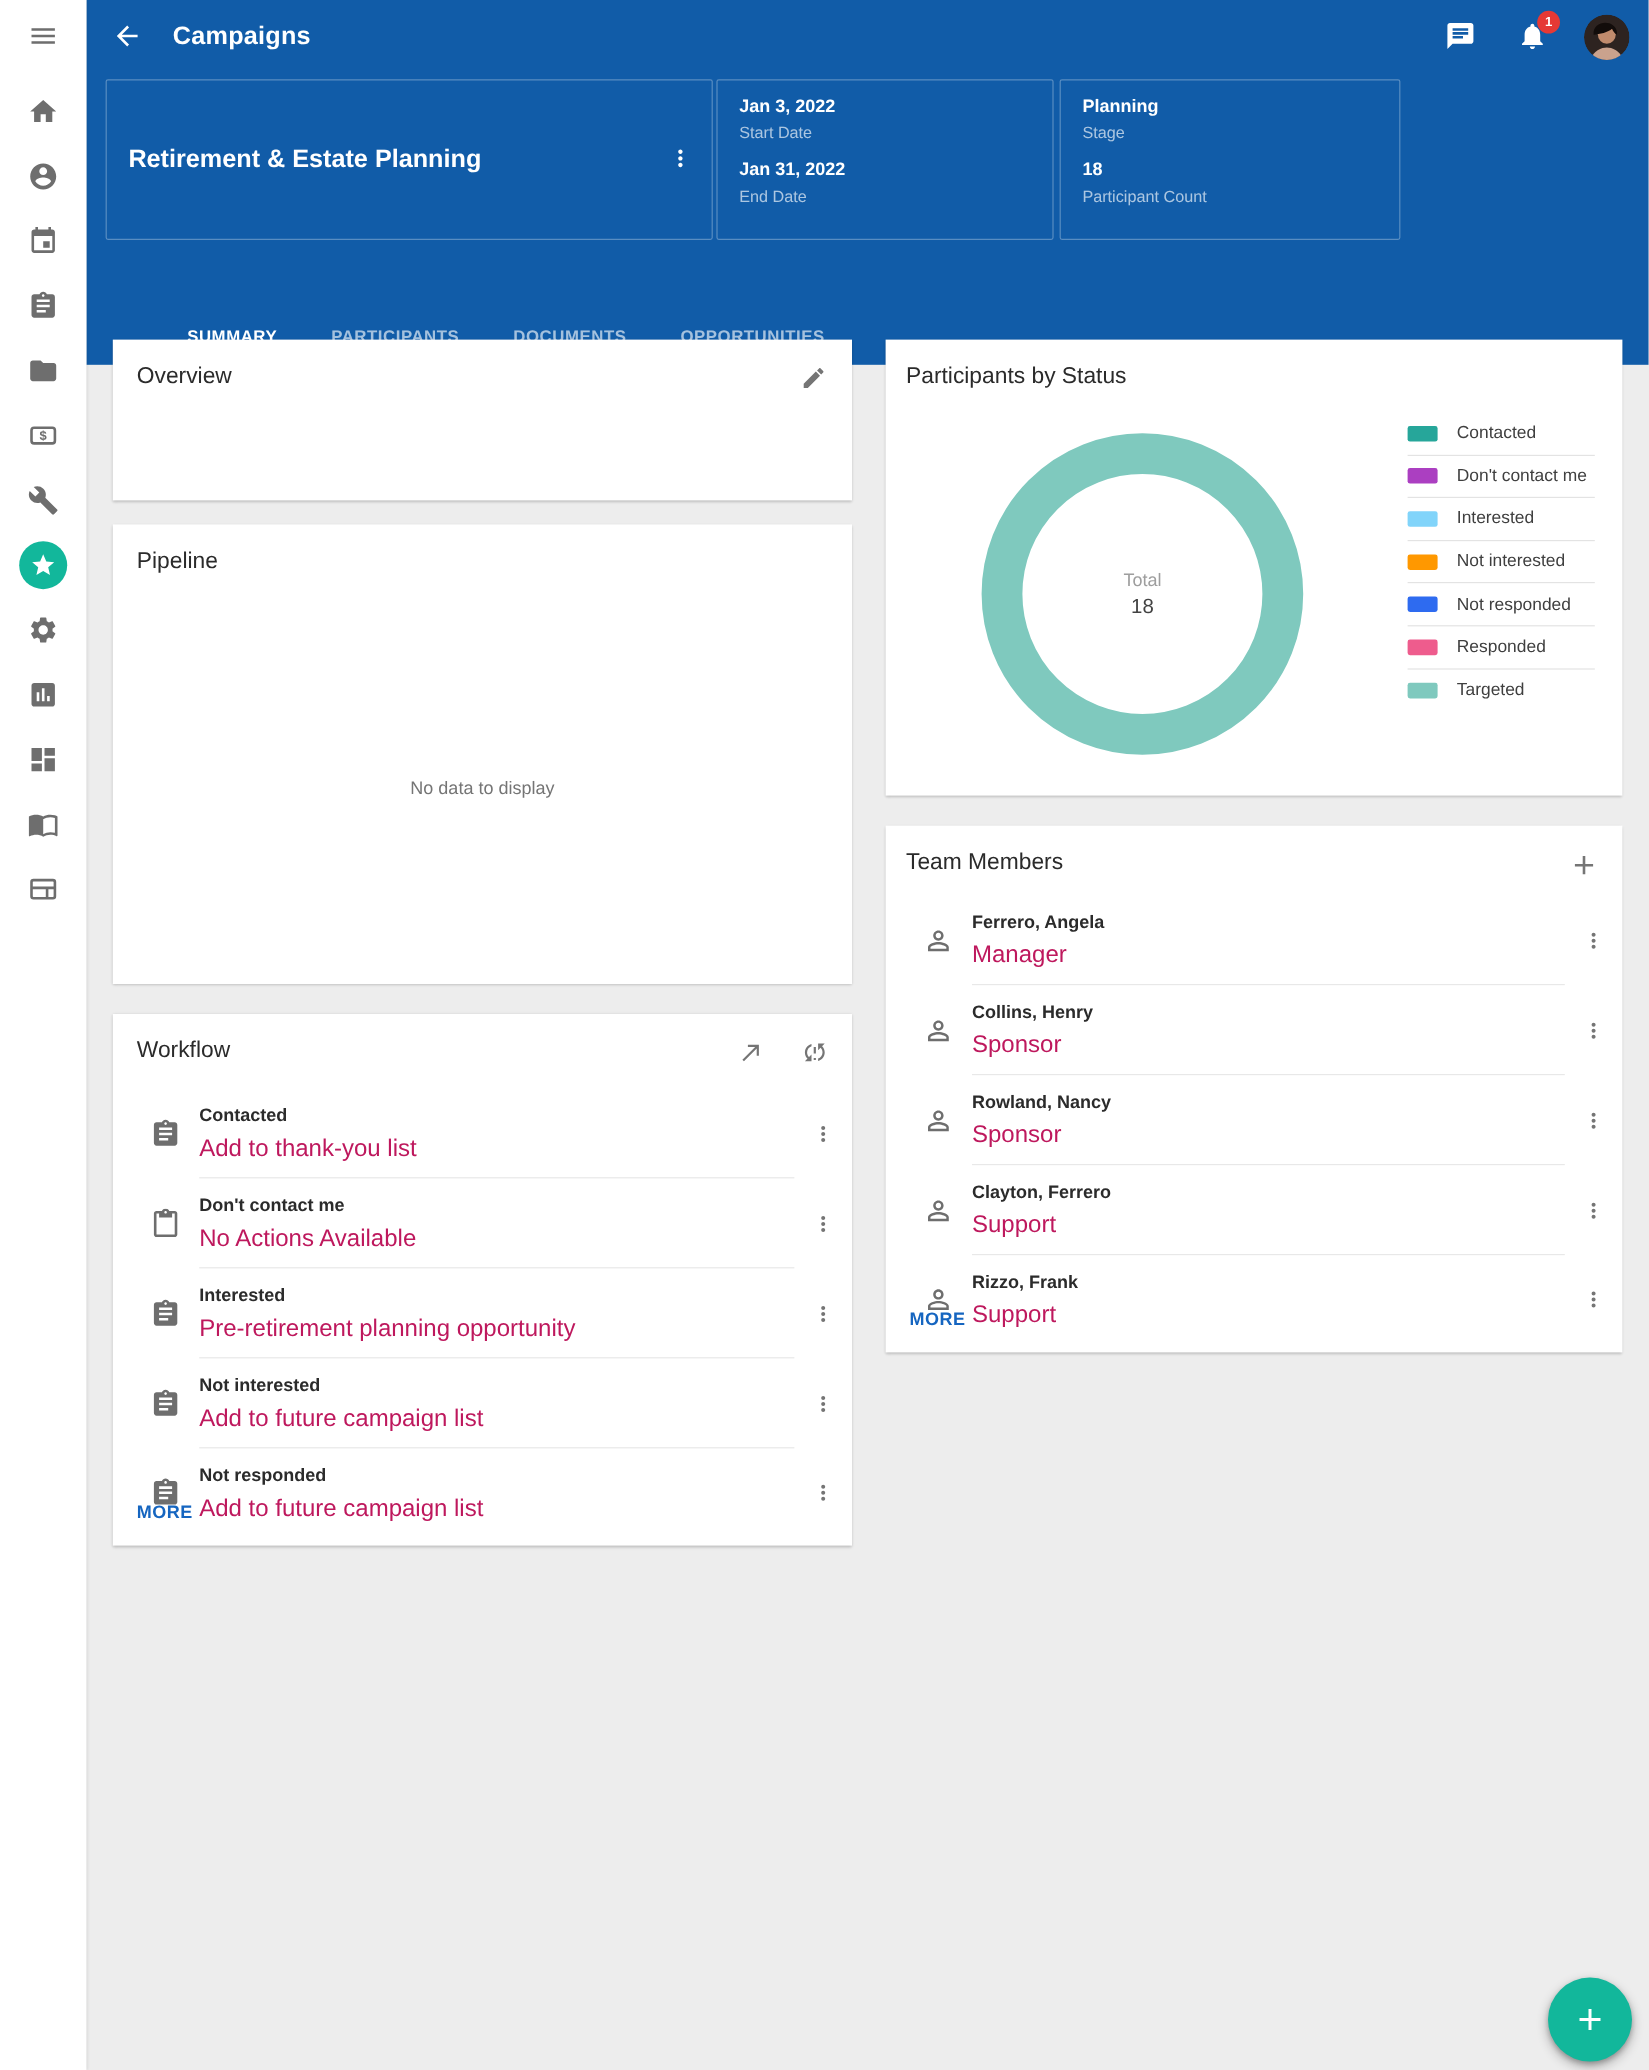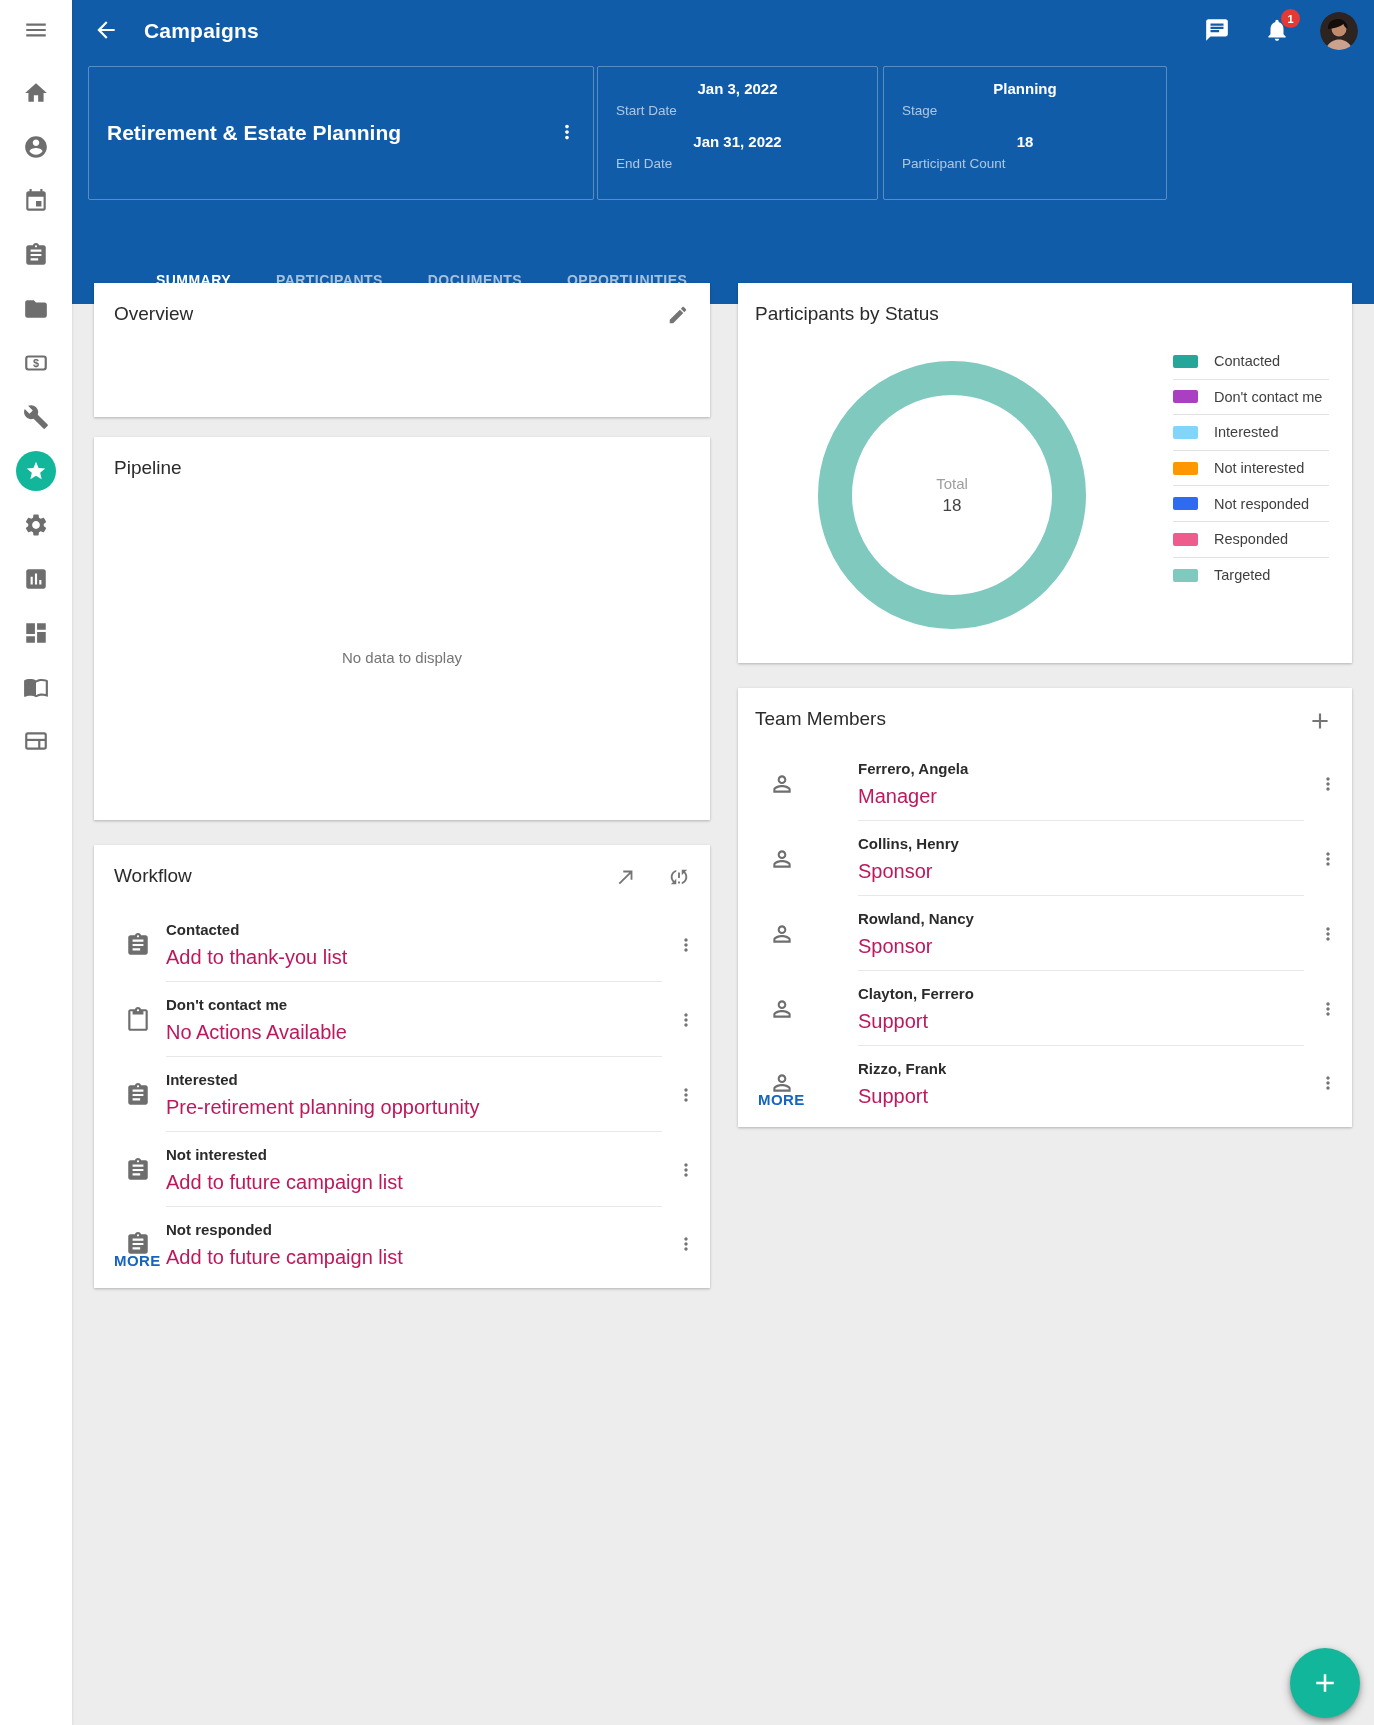--- a/index.html
+++ b/index.html
@@ -35,21 +35,21 @@
   .avatar-btn{margin-left:28px;width:38px;height:38px;border:none;border-radius:50%;padding:0;background:none;cursor:pointer;overflow:hidden;}
 
   .tcard{position:absolute;left:16px;top:66px;width:506px;height:134px;border:1px solid rgba(255,255,255,.3);
          border-radius:2px;display:flex;align-items:center;padding:0 6px 0 18px;}
   .cname{flex:1;font-size:21px;font-weight:bold;}
   .kebab{width:40px;height:40px;border:none;background:none;padding:0;cursor:pointer;color:#fff;}
   .kebab svg{width:22px;height:22px;fill:currentColor;}
   .ibox{position:absolute;top:66px;height:134px;border:1px solid rgba(255,255,255,.3);border-radius:2px;padding:13px 18px;}
   .ibox.dates{left:525px;width:281px;}
   .ibox.stage{left:811px;width:284px;}
-  .ival{font-size:15px;font-weight:bold;text-align:center;}
+  .ival{font-size:15px;font-weight:bold;}
   .ilab{font-size:13.5px;color:rgba(255,255,255,.65);margin-top:6px;}
   .ipair+.ipair{margin-top:15px;}
 
   .tabs{position:absolute;left:66px;bottom:0;display:flex;}
   .tab{height:48px;display:flex;align-items:center;padding:0 18px;margin-right:9px;border:none;background:none;cursor:pointer;
        font-family:"Liberation Sans",sans-serif;font-size:14px;font-weight:bold;letter-spacing:.45px;
        color:rgba(255,255,255,.62);position:relative;}
   .tab.active{color:#fff;}
   .tab.active::after{content:"";position:absolute;left:0;right:0;bottom:0;height:4px;background:#15bc9e;}
 
@@ -87,21 +87,21 @@
   .donut-lab{font-size:15px;color:#9e9e9e;}
   .donut-val{font-size:17px;color:#424242;margin-top:4px;}
   .legend{position:absolute;left:435px;top:61px;width:156px;}
   .leg-row{display:flex;align-items:center;height:35.6px;border-bottom:1px solid #e3e3e3;}
   .leg-row:last-child{border-bottom:none;}
   .leg-sw{width:25px;height:13px;border-radius:2px;margin-right:16px;flex:none;}
   .leg-lb{font-size:14.5px;color:#3f3f3f;white-space:nowrap;}
 
   .card-team{left:738px;top:688px;width:614px;height:439px;}
   .card-team .rows{top:58px;}
-  .trow-body{min-height:67px;margin-left:48px;}
+  .trow-body{min-height:67px;}
 
   
   .fab{position:absolute;left:1290px;top:1648px;width:70px;height:70px;border-radius:50%;border:none;cursor:pointer;
        background:#12b79b;box-shadow:0 4px 10px rgba(0,0,0,.3),0 2px 4px rgba(0,0,0,.2);
        display:flex;align-items:center;justify-content:center;}
   .fab svg{width:30px;height:30px;fill:#fff;}
 </style>
 </head>
 <body>
 

